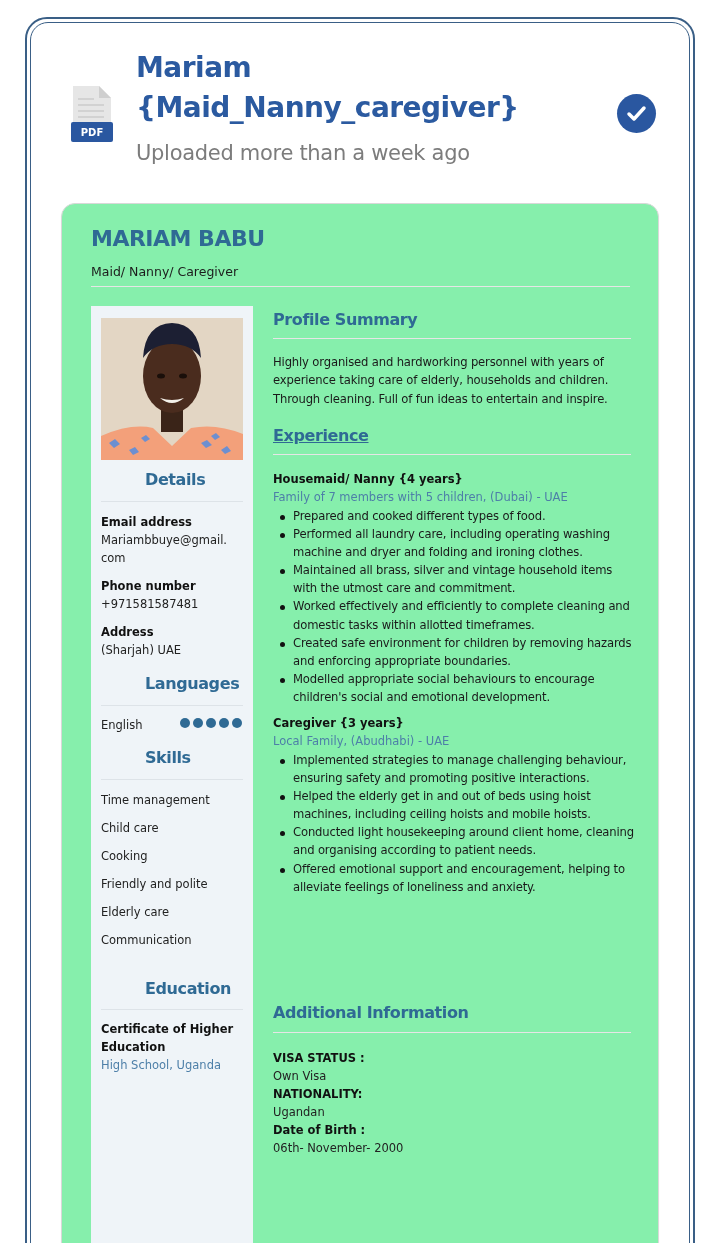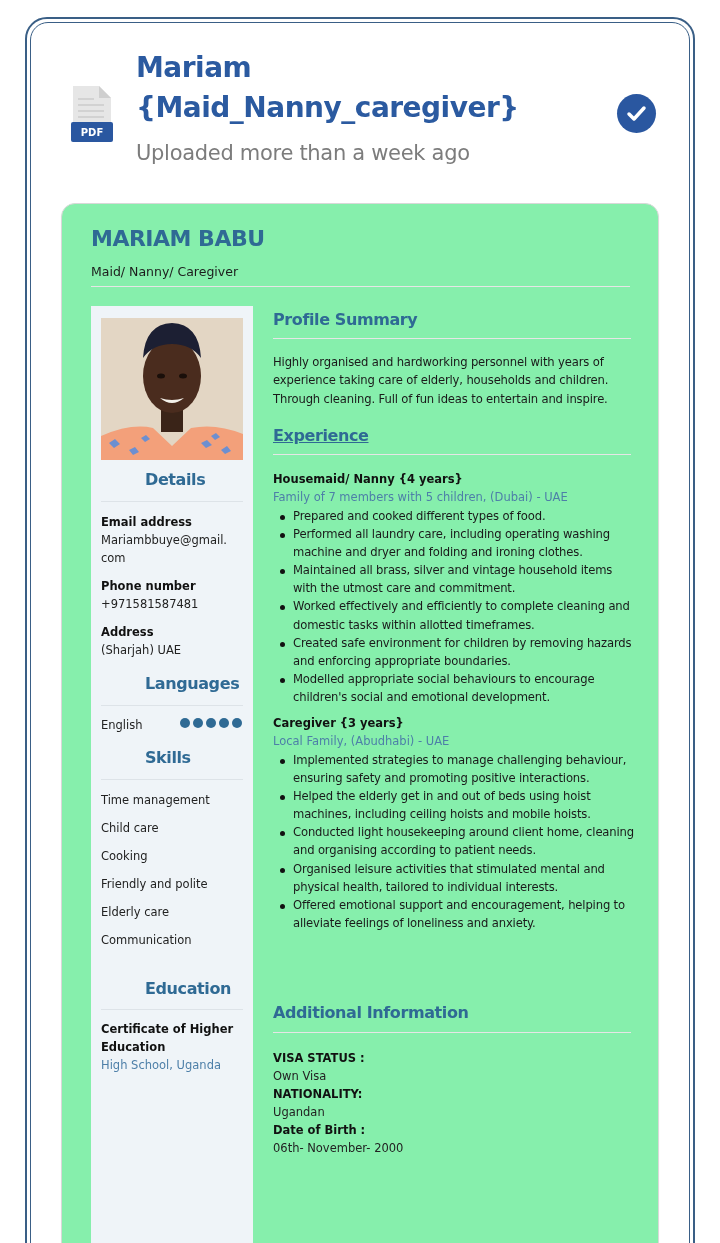--- a/index.html
+++ b/index.html
@@ -184,21 +184,20 @@
       <li>Created safe environment for children by removing hazards and enforcing appropriate boundaries.</li>
       <li>Modelled appropriate social behaviours to encourage children's social and emotional development.</li>
     </ul>
 
     <div class="job-t" style="top:410px;">Caregiver {3 years}</div>
     <div class="job-s" style="top:428px;">Local Family, (Abudhabi) - UAE</div>
     <ul class="bul" style="top:445px;">
       <li>Implemented strategies to manage challenging behaviour, ensuring safety and promoting positive interactions.</li>
       <li>Helped the elderly get in and out of beds using hoist machines, including ceiling hoists and mobile hoists.</li>
       <li>Conducted light housekeeping around client home, cleaning and organising according to patient needs.</li>
-      <li>Organised leisure activities that stimulated mental and physical health, tailored to individual interests.</li>
       <li>Offered emotional support and encouragement, helping to alleviate feelings of loneliness and anxiety.</li>
     </ul>
 
     <div class="main-h" style="top:697px;">Additional Information</div>
     <div class="main-hr" style="top:726px;"></div>
     <div class="info-l" style="top:745px;">VISA STATUS :</div>
     <div class="info-v" style="top:763px;">Own Visa</div>
     <div class="info-l" style="top:781px;">NATIONALITY:</div>
     <div class="info-v" style="top:799px;">Ugandan</div>
     <div class="info-l" style="top:817px;">Date of Birth :</div>

